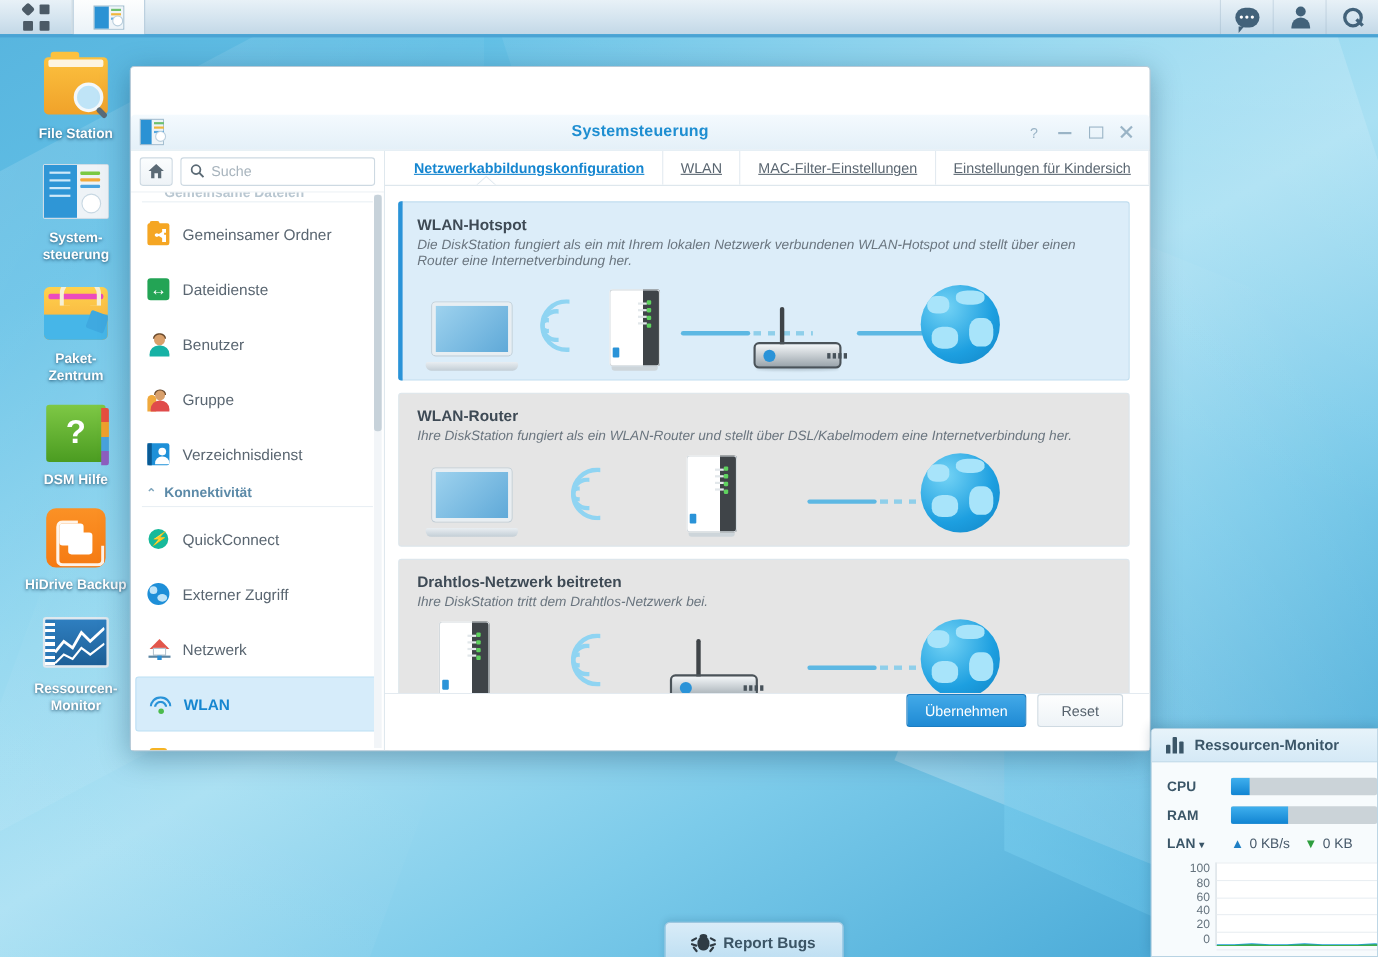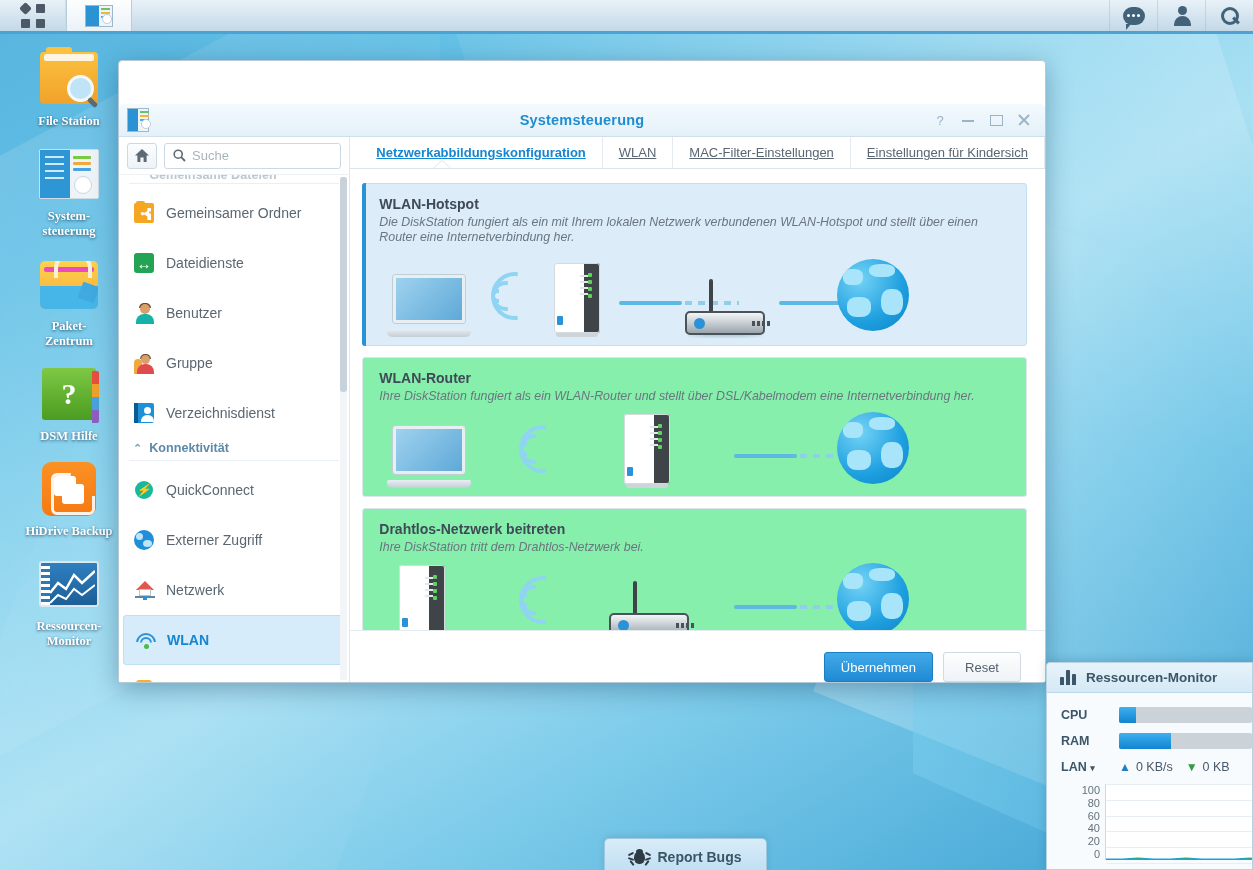--- a/index.html
+++ b/index.html
@@ -66,21 +66,21 @@
   .chat-icon b{position:absolute;top:7px;left:4px;width:3px;height:3px;background:#fff;border-radius:50%;box-shadow:5px 0 0 #fff,10px 0 0 #fff;}
   .user-icon { width:20px;height:20px;position:relative;}
   .user-icon:before{content:"";position:absolute;left:6px;top:0;width:9px;height:9px;border-radius:50%;background:#42627a;}
   .user-icon:after{content:"";position:absolute;left:2px;top:10px;width:17px;height:10px;border-radius:9px 9px 0 0;background:#42627a;}
   .search-icon-tb { width:20px;height:20px;position:relative;}
   .search-icon-tb:before{content:"";position:absolute;left:1px;top:1px;width:12px;height:12px;border:3px solid #42627a;border-radius:50%;}
   .search-icon-tb:after{content:"";position:absolute;left:12px;top:13px;width:8px;height:3px;background:#42627a;transform:rotate(45deg);}
 
   
   #desktop-icons { position:absolute; left:16px; top:48px; width:106px; z-index:10; }
-  .dicon { width:106px; margin-bottom:14px; text-align:center; cursor:pointer;font-family:Liberation Serif, serif; }
+  .dicon { width:106px; margin-bottom:14px; text-align:center; cursor:pointer; }
   .dicon .art { width:62px; height:62px; margin:0 auto 4px; position:relative; }
   .dicon .lbl { color:#fff; font-size:12.5px; line-height:15px; text-shadow:0 1px 3px rgba(0,40,70,.75); font-weight:600;}
 
   
   .ico-folder{position:absolute;inset:4px 2px 6px 2px;background:linear-gradient(180deg,#fcc13f,#f0a22a);border-radius:4px;}
   .ico-folder:before{content:"";position:absolute;left:6px;top:-5px;width:26px;height:8px;background:#fcc13f;border-radius:3px 3px 0 0;}
   .ico-folder:after{content:"";position:absolute;left:4px;top:2px;right:4px;height:7px;background:#fdf4e2;border-radius:2px;}
   .ico-mag{position:absolute;right:3px;bottom:5px;width:30px;height:30px;}
   .ico-mag:before{content:"";position:absolute;left:0;top:0;width:21px;height:21px;border-radius:50%;background:#bfe4f7;border:3px solid #f4f8fa;}
   .ico-mag:after{content:"";position:absolute;right:-1px;bottom:0;width:11px;height:5px;background:#5a6b78;border-radius:2px;transform:rotate(45deg);}
@@ -208,21 +208,21 @@
   .tab { display:flex; align-items:center; padding:0 16px; font-size:13px; color:#5a6671;
          cursor:pointer; white-space:nowrap; border-right:1px solid #e3eaf0;text-decoration:underline; }
   .tab:last-child{border-right:none;}
   .tab.active { color:#1586d0; font-weight:700; }
   .tab-arrow { position:absolute; left:83px; bottom:-1px; width:0; height:0;
                border-left:9px solid transparent; border-right:9px solid transparent;
                border-bottom:8px solid #fff; filter:drop-shadow(0 -1px 0 #dbe5ec); }
   .cbody { flex:1; padding:14px 18px 0 12px; overflow:hidden; }
   .c-q { font-size:14px; color:#55616c; margin:0 0 11px 2px; }
 
-  .card { border:1px solid #dde6ec; border-radius:3px; background:#86efac; margin-bottom:11px;
+  .card { border:1px solid #dde6ec; border-radius:3px; background:#e5e5e5; margin-bottom:11px;
           padding:12px 14px 8px 16px; position:relative; cursor:pointer; }
   .card.selected { background:#dcedf9; border-color:#c2deef; }
   .card.selected:before { content:""; position:absolute; left:-1px; top:-1px; bottom:-1px;
                           width:4px; background:#2a93d8; border-radius:3px 0 0 3px; }
   .card h3 { font-size:14px; color:#3e4a55; margin-bottom:3px; font-weight:700; }
   .card p { font-size:12.4px; color:#6a757f; line-height:15px;font-style:italic; }
   .diagram { height:86px; position:relative; margin-top:6px; }
   .dg { position:absolute; bottom:0; }
 
   
@@ -249,21 +249,21 @@
   .globe i:nth-child(4){left:44px;top:30px;width:22px;height:26px;}
   .waves{width:52px;height:62px;}
   .waves i{position:absolute;border:4px solid #8fd4f2;border-radius:50%;left:0;}
   .waves i:nth-child(1){top:22px;width:14px;height:14px;clip-path:polygon(0 0,55% 0,55% 100%,0 100%);}
   .waves i:nth-child(2){top:14px;width:30px;height:30px;clip-path:polygon(0 0,55% 0,55% 100%,0 100%);}
   .waves i:nth-child(3){top:5px;width:48px;height:48px;clip-path:polygon(0 0,55% 0,55% 100%,0 100%);}
   .wire{width:120px;height:5px;display:flex;align-items:center;gap:3px;}
   .wire .solid{width:52%;height:4px;background:#5db8e3;border-radius:2px;}
   .wire .dash{flex:1;height:4px;background:repeating-linear-gradient(90deg,#8fcfea 0 7px,transparent 7px 13px);}
 
-  .footer { height:52px; border-top:1px solid #e3eaf0; display:flex; align-items:flex-end;
+  .footer { height:52px; border-top:1px solid #e3eaf0; display:flex; align-items:flex-start;
             justify-content:flex-end; gap:10px; padding-right:24px; background:#fff;
             border-radius:0 0 4px 4px; }
   .btn { height:30px; min-width:78px; padding:0 16px; border-radius:3px; font-size:13px;
          cursor:pointer; display:flex; align-items:center; justify-content:center; }
   .btn-primary { background:linear-gradient(180deg,#42a9e8,#1f8ad4); border:1px solid #1b7dc2; color:#fff; }
   .btn-default { background:linear-gradient(180deg,#fdfefe,#eef3f7); border:1px solid #cfdae2; color:#55616c; }
 
   
   #report-bugs { position:absolute; left:604px; top:838px; width:163px; height:38px;
     background:linear-gradient(180deg,#d9ecf8,#bcdef2); border:1px solid #9ec7e0;

